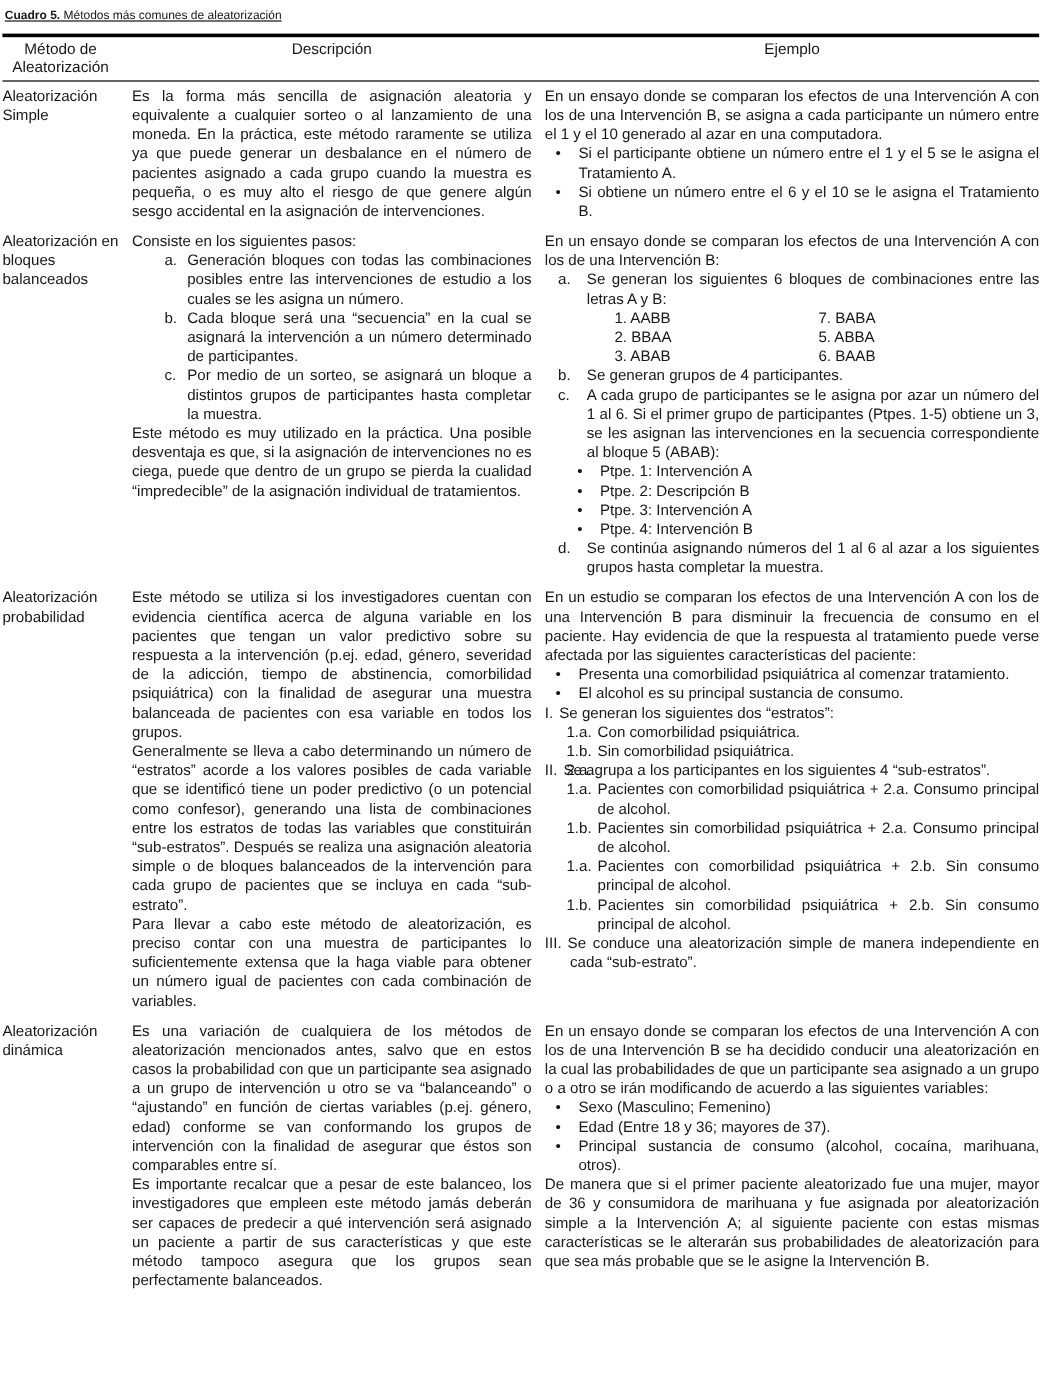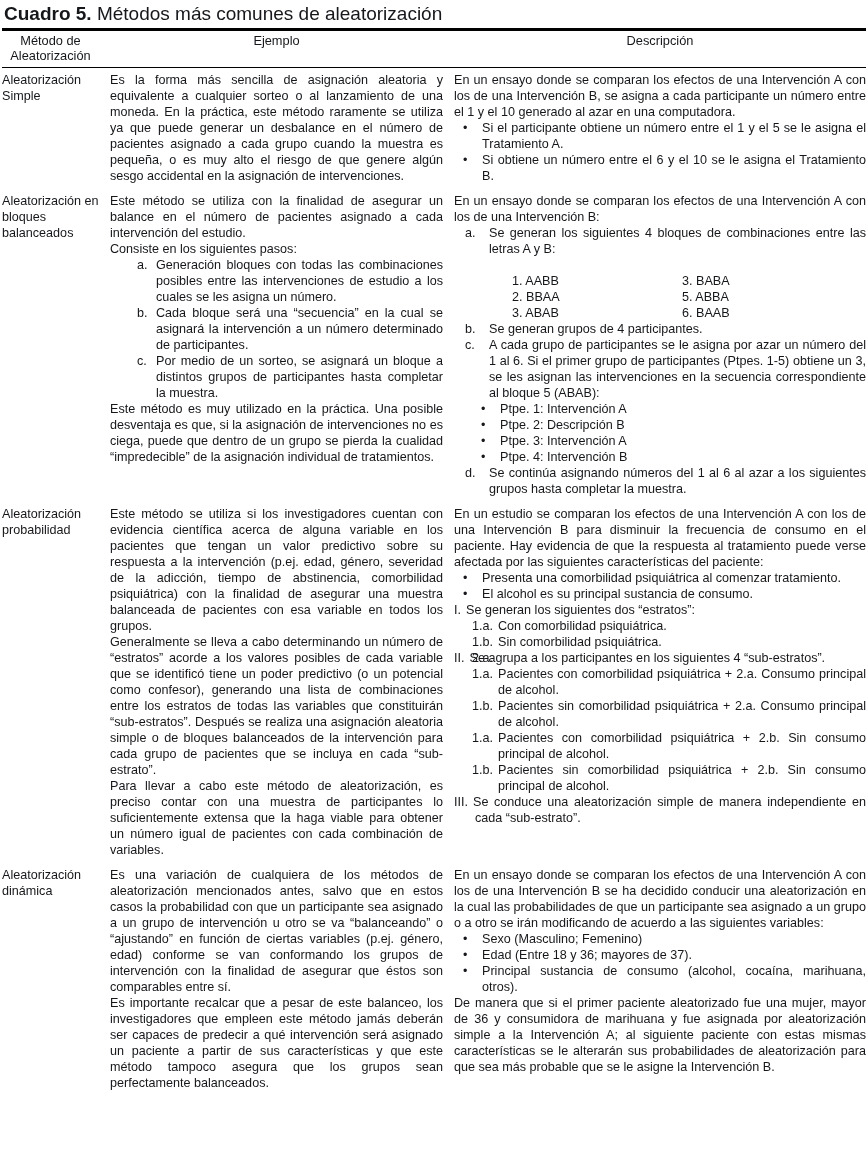--- a/index.html
+++ b/index.html
@@ -1,20 +1,20 @@
 <!DOCTYPE html>
 <html lang="es"><head>
 <meta charset="utf-8">
 <style>
   html,body{margin:0;padding:0;background:#fff;}
   body{color:#15171a;font-family:"Liberation Sans","DejaVu Sans",sans-serif;}
   .page{width:868px;box-sizing:border-box;padding:3px 2px 0 2px;background:#fff;}
 
   
-  .caption{font-size:19px;line-height:18px;padding:2px 0 5px 2px;}
+  .caption{font-size:10px;line-height:18px;padding:2px 0 5px 2px;text-decoration:underline;}
   .caption .cap-label{font-weight:bold;}
 
   
   .rule-thick-top{border-top:3px solid #000;}
 
   
   .cols{display:grid;grid-template-columns:97px 333px 1fr;column-gap:7px;gap:11px;}
 
   
   .thead{border-bottom:1.5px solid #000;padding:2px 0 4px 0;font-size:12.8px;line-height:15.5px;}
@@ -46,38 +46,38 @@
 
   
   .roman{padding-left:21px;text-indent:-21px;text-align:justify;}
   .roman .lab{margin-right:5px;}
 
   
   .sub{padding-left:44px;}
   .sub > .lab{left:18px;}
 
   
-  .pairs{display:grid;grid-template-columns:170px 1fr;padding-left:58px;margin-top:16px;}
+  .pairs{display:grid;grid-template-columns:170px 1fr;padding-left:58px;}
 </style>
 </head>
 <body>
 
 <div class="page">
 
   <div class="caption"><span class="cap-label">Cuadro 5.</span><span> Métodos más comunes de aleatorización</span></div>
 
   <div class="rule-thick-top"></div>
 
   <div class="cols thead">
     <div class="hc h-method">
       <div>Método de</div>
       <div>Aleatorización</div>
     </div>
+    <div class="hc">Descripción</div>
     <div class="hc">Ejemplo</div>
-    <div class="hc">Descripción</div>
   </div>
 
   <div>
       <div class="cols trow">
         <div class="cell method-cell">
           <div class="method-name">Aleatorización Simple</div>
         </div>
         <div class="cell desc-cell">
           <p class="blk p">Es la forma más sencilla de asignación aleatoria y equivalente a cualquier sorteo o al lanzamiento de una moneda. En la práctica, este método raramente se utiliza ya que puede generar un desbalance en el número de pacientes asignado a cada grupo cuando la muestra es pequeña, o es muy alto el riesgo de que genere algún sesgo accidental en la asignación de intervenciones.</p>
         </div>
@@ -91,45 +91,44 @@
             <span class="lab">•</span>
             <span class="txt">Si obtiene un número entre el 6 y el 10 se le asigna el Tratamiento B.</span>
           </div>
         </div>
       </div>
       <div class="cols trow">
         <div class="cell method-cell">
           <div class="method-name">Aleatorización en bloques balanceados</div>
         </div>
         <div class="cell desc-cell">
-          <p class="blk p">Este método se utiliza con la finalidad de asegurar un balance en el número de pacientes asignado a cada intervención del estudio.</p>
           <p class="blk p">Consiste en los siguientes pasos:</p>
           <div class="blk li alpha">
             <span class="lab">a.</span>
             <span class="txt">Generación bloques con todas las combinaciones posibles entre las intervenciones de estudio a los cuales se les asigna un número.</span>
           </div>
           <div class="blk li alpha">
             <span class="lab">b.</span>
             <span class="txt">Cada bloque será una “secuencia” en la cual se asignará la intervención a un número determinado de participantes.</span>
           </div>
           <div class="blk li alpha">
             <span class="lab">c.</span>
             <span class="txt">Por medio de un sorteo, se asignará un bloque a distintos grupos de participantes hasta completar la muestra.</span>
           </div>
           <p class="blk p">Este método es muy utilizado en la práctica. Una posible desventaja es que, si la asignación de intervenciones no es ciega, puede que dentro de un grupo se pierda la cualidad “impredecible” de la asignación individual de tratamientos.</p>
         </div>
         <div class="cell ex-cell">
           <p class="blk p">En un ensayo donde se comparan los efectos de una Intervención A con los de una Intervención B:</p>
           <div class="blk li alpha">
             <span class="lab">a.</span>
-            <span class="txt">Se generan los siguientes 4 bloques de combinaciones entre las letras A y B:</span>
+            <span class="txt">Se generan los siguientes 6 bloques de combinaciones entre las letras A y B:</span>
           </div>
           <div class="blk pairs">
             <div class="pair">1. AABB</div>
-            <div class="pair">3. BABA</div>
+            <div class="pair">7. BABA</div>
             <div class="pair">2. BBAA</div>
             <div class="pair">5. ABBA</div>
             <div class="pair">3. ABAB</div>
             <div class="pair">6. BAAB</div>
           </div>
           <div class="blk li alpha">
             <span class="lab">b.</span>
             <span class="txt">Se generan grupos de 4 participantes.</span>
           </div>
           <div class="blk li alpha">

